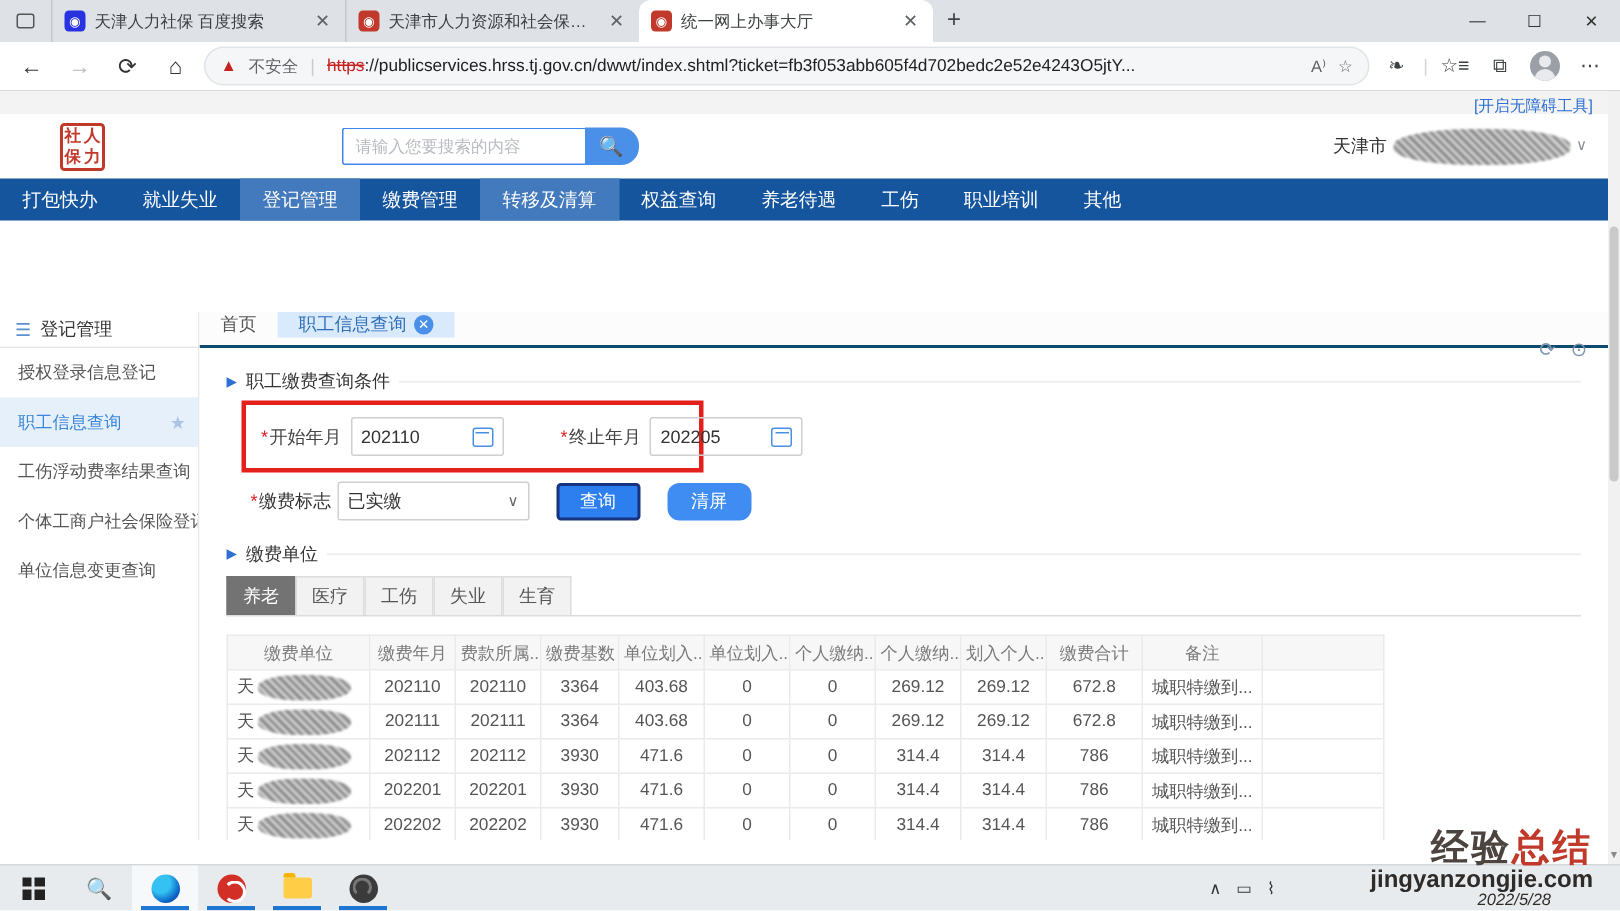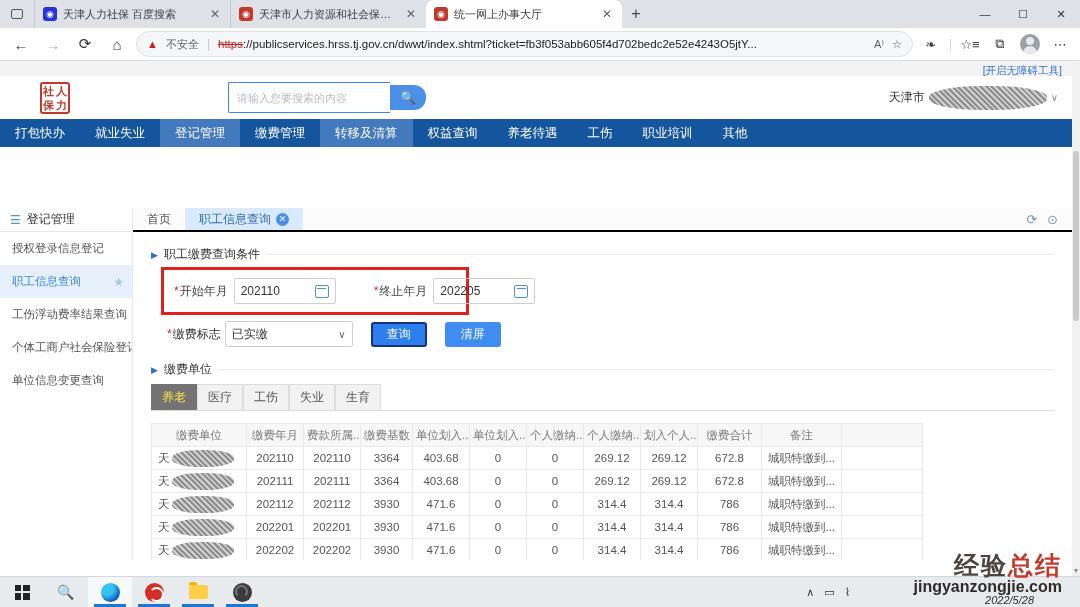--- a/index.html
+++ b/index.html
@@ -36,21 +36,21 @@
   .avatar::after { content:""; position:absolute; top:12px; left:3px; width:14px; height:10px; border-radius:7px 7px 0 0; background:#e8eaed; }
 
   
   .page { position:absolute; top:61px; left:0; width:1072px; height:515px; background:#fff; overflow:hidden; }
   .a11y-row { height:15px; background:#f3f3f3; text-align:right; padding:2px 10px 0 0; }
   .a11y-row a { color:#2d6fd2; font-size:10.5px; text-decoration:none; }
   .site-head { height:43px; background:#fff; display:flex; align-items:center; padding:0 14px 0 40px; }
   .logo { width:30px; height:32px; border:2px solid #c0392b; border-radius:3px; color:#c0392b; display:grid; grid-template-columns:1fr 1fr; font-size:11px; font-weight:bold; text-align:center; line-height:14px; margin-right:8px; }
   .site-title { color:#1f5fae; font-size:19px; font-weight:bold; letter-spacing:1px; }
   .search-wrap { margin-left:150px; display:flex; align-items:center; }
-  .search-input { width:162px; height:31px; border:1px solid #3d87e8; border-right:none; border-radius:2px 0 0 2px; padding:0 8px; font-size:11px; color:#333;font-family:Liberation Serif, serif; }
+  .search-input { width:162px; height:25px; border:1px solid #3d87e8; border-right:none; border-radius:2px 0 0 2px; padding:0 8px; font-size:11px; color:#333;font-family:Liberation Serif, serif; }
   .search-input::placeholder { color:#b8bcc2; }
   .search-btn { width:36px; height:25px; background:#4a90e8; border:none; border-radius:0 12px 12px 0; color:#fff; font-size:13px; }
   .user-area { margin-left:auto; display:flex; align-items:center; gap:4px; font-size:12px; color:#333; }
   .blob { display:inline-block; border-radius:45%; background:
       repeating-linear-gradient(45deg,#8f8f8f 0 2px,#cfcfcf 2px 4px),
       repeating-linear-gradient(-45deg,rgba(90,90,90,.55) 0 3px,rgba(200,200,200,.4) 3px 6px);
       filter:blur(.6px); }
   .user-blob { width:118px; height:24px; }
   .chev { color:#8a8f96; font-size:10px; }
 
@@ -61,21 +61,21 @@
   
   .content { position:absolute; top:147px; left:0; right:0; bottom:16px; display:flex; }
   .sidebar { width:133px; border-right:1px solid #e8e8e8; background:#fff; flex:0 0 133px; }
   .sb-head { height:24px; display:flex; align-items:center; gap:6px; padding:0 10px; border-bottom:1px solid #e8e8e8; font-size:12px; color:#333; }
   .sb-head .hamb { color:#5b8fd0; font-size:12px; }
   .sb-item { padding:9px 8px 9px 12px; font-size:11.5px; color:#555; display:flex; align-items:center; white-space:nowrap; overflow:hidden; }
   .sb-item.active { background:#e5f0fb; color:#3a86d8; }
   .sb-item .star { margin-left:auto; color:#aac4e4; font-size:12px; }
 
   .main { flex:1; position:relative; background:#fff; overflow:hidden; }
-  .wtabs { height:24px; display:flex; align-items:stretch; border-bottom:2px solid #000000; background:#fcfcfc; }
+  .wtabs { height:24px; display:flex; align-items:stretch; border-bottom:2px solid #0c4a6e; background:#fcfcfc;flex-direction:column; }
   .wtab { display:flex; align-items:center; gap:5px; padding:0 14px; font-size:12px; color:#555; }
   .wtab.active { background:#d9eafc; color:#2f6db6; }
   .wtab .close-dot { width:13px; height:13px; border-radius:50%; background:#4a90e8; color:#fff; font-size:9px; display:flex; align-items:center; justify-content:center; }
   .wtab-icons { margin-left:auto; display:flex; align-items:center; gap:10px; padding-right:14px; color:#7d94ad; font-size:13px; }
 
   .panel { padding:8px 18px 0 18px; }
   .sect { display:flex; align-items:center; gap:6px; margin:6px 0 4px 0; }
   .sect .arr { color:#2d6fd2; font-size:9px; }
   .sect .st { font-size:12px; color:#333; white-space:nowrap; }
   .sect .line { flex:1; border-top:1px solid #ececec; }
@@ -87,25 +87,25 @@
   .tbox { width:102px; height:26px; border:1px solid #cfcfcf; border-radius:2px; display:flex; align-items:center; padding:0 6px; font-size:12px; color:#333; }
   .tbox .val { flex:1; }
   .cal { width:14px; height:13px; border:1.2px solid #4a90e2; border-radius:2px; position:relative; }
   .cal::before { content:""; position:absolute; top:2.5px; left:1.5px; right:1.5px; border-top:1.2px solid #4a90e2; }
 
   .form-row2 { display:flex; align-items:center; gap:4px; margin:4px 0 2px 16px; }
   .selbox { width:128px; }
   .selbox .chev2 { color:#666; font-size:10px; }
   .btn { height:25px; min-width:56px; border-radius:3px; color:#fff; font-size:12px; border:none; margin-left:14px; }
   .btn.query { background:#2d7ff0; border:2px solid #17327f; }
-  .btn.clear { background:#3f8cf2; }
+  .btn.clear { background:#3f8cf2;border-radius:8px; }
 
   .rtabs { display:flex; border-bottom:1px solid #dcdcdc; margin-top:6px; }
   .rtab { min-width:37px; padding:4px 10px; text-align:center; font-size:12px; color:#555; background:#f2f2f2; border:1px solid #ddd; border-bottom:none; margin-right:0; }
-  .rtab.active { background:#737373; color:#fde047; border-color:#737373;text-align:right; }
+  .rtab.active { background:#737373; color:#ffffff; border-color:#737373;text-align:right; }
 
   table.grid { border-collapse:collapse; width:772px; margin-top:12px; table-layout:fixed; }
   .grid th, .grid td { border:1px solid #eaeaea; height:23px; text-align:center; font-weight:normal; font-size:11.5px; color:#555; white-space:nowrap; overflow:hidden; padding:0 3px; }
   .grid th { background:#f7f7f7; color:#7a7a7a; }
   .grid td.co { text-align:left; padding-left:6px; }
   .co-blob { width:62px; height:17px; vertical-align:middle; margin-left:2px; }
   .grid col.c1{width:95px}.grid col.c2{width:57px}.grid col.c3{width:57px}.grid col.c4{width:52px}
   .grid col.c5{width:57px}.grid col.c6{width:57px}.grid col.c7{width:57px}.grid col.c8{width:57px}
   .grid col.c9{width:57px}.grid col.c10{width:64px}.grid col.c11{width:80px}.grid col.c12{width:auto}
 

